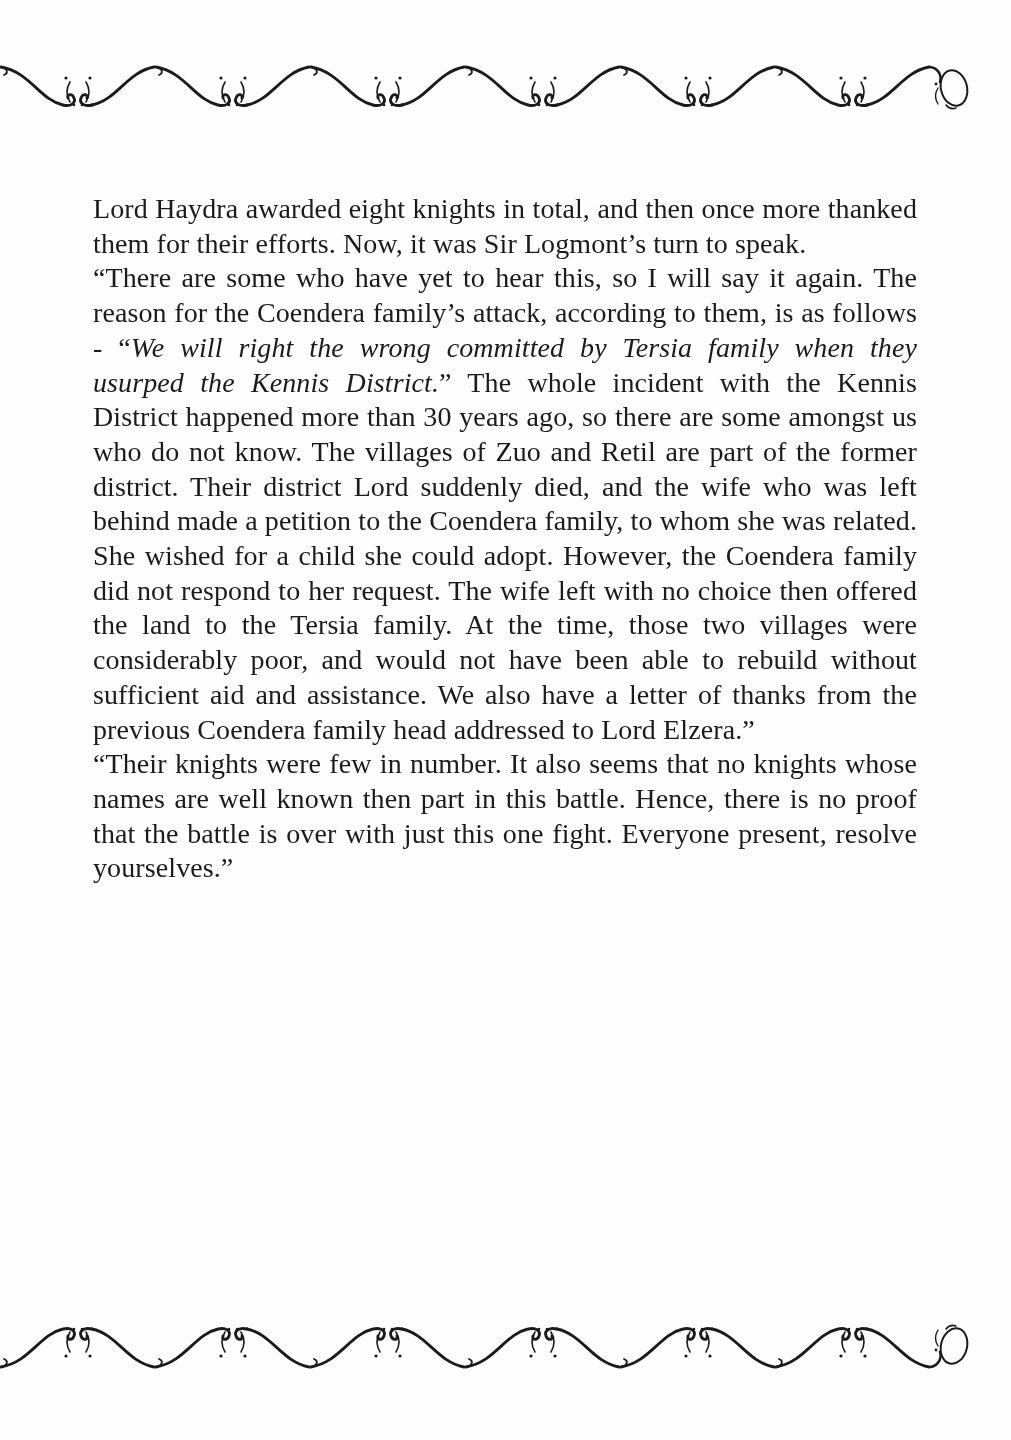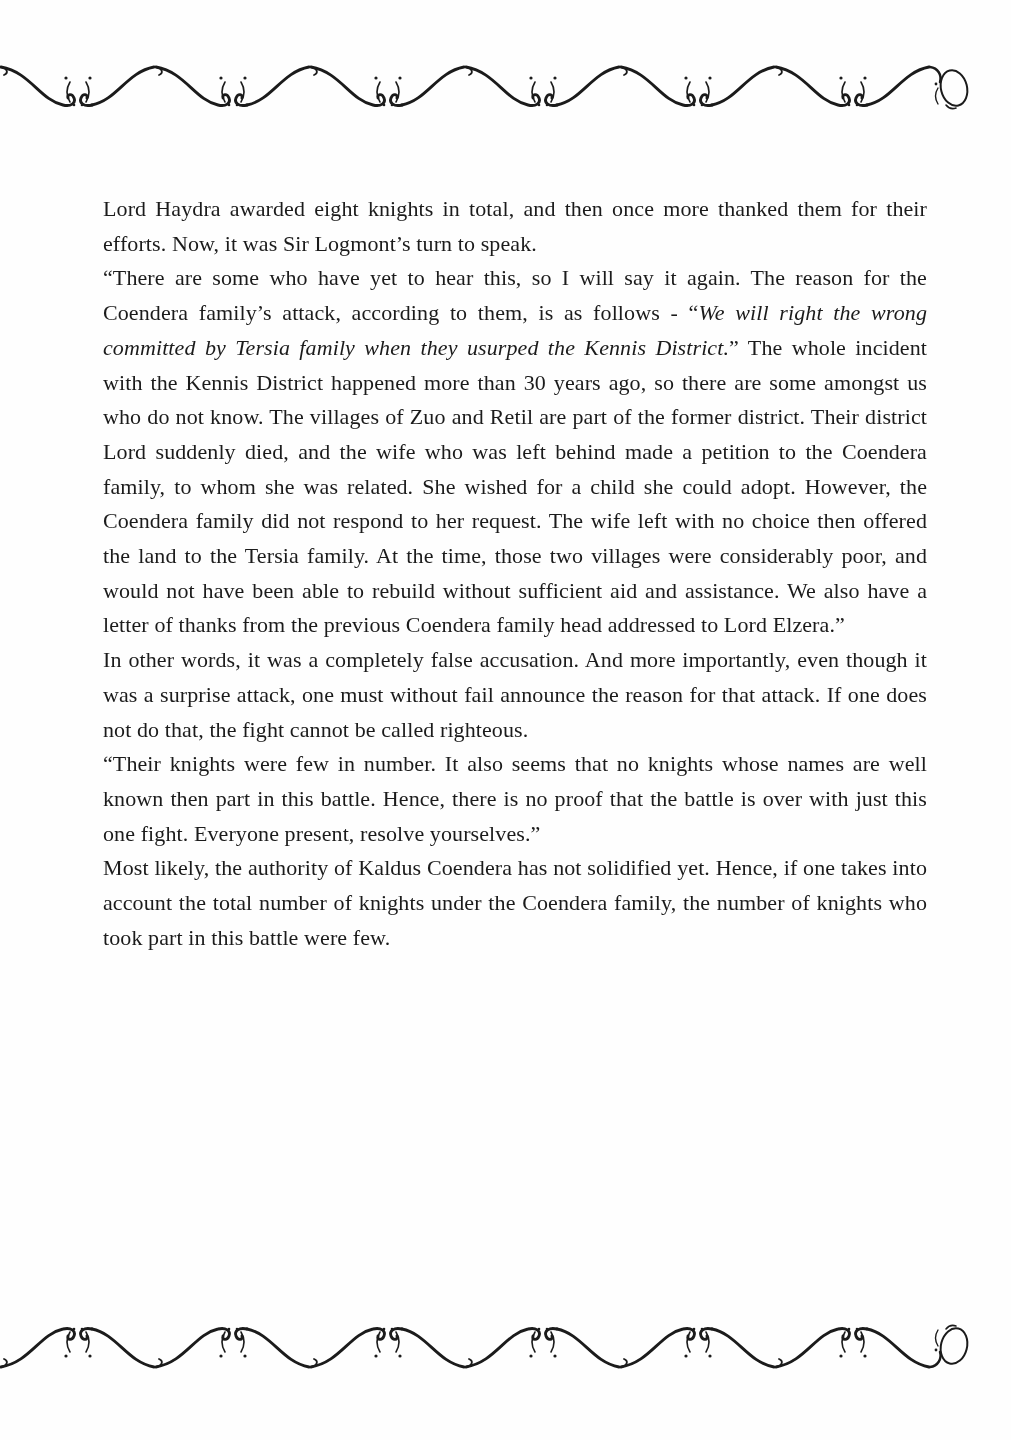--- a/index.html
+++ b/index.html
@@ -14,23 +14,23 @@
   .ornament {
     position: absolute; left: 0;
     width: 985px; height: 58px;
     color: var(--ink);
   }
   .ornament.top { top: 58px; }
   .ornament.bottom { top: 1318px; transform: scaleY(-1); }
   .ornament svg { display: block; width: 985px; height: 58px; }
   .text-block {
     position: absolute;
-    left: 103px; top: 192px; width: 824px;
+    left: 93px; top: 192px; width: 824px;
     color: var(--ink);
-    font-size: 22px;
+    font-size: 28px;
     line-height: 34.7px;
     text-align: justify;
     letter-spacing: 0.1px;
     hyphens: none;
   }
   .text-block p { margin: 0; padding: 0; }
   .text-block em { font-style: italic; }
 </style>
 </head>
 <body>
@@ -64,23 +64,21 @@
     <use href="#wave-unit" x="465"></use>
     <use href="#wave-unit" x="620"></use>
     <use href="#wave-unit" x="775"></use>
     <use href="#wave-terminal"></use>
   </svg>
 </div>
 
 <div class="text-block">
   <p><span>Lord Haydra awarded eight knights in total, and then once more thanked them for their efforts. Now, it was Sir Logmont’s turn to speak.</span></p>
   <p><span>“There are some who have yet to hear this, so I will say it again. The reason for the Coendera family’s attack, according to them, is as follows - “</span><em>We will right the wrong committed by Tersia family when they usurped the Kennis District.</em><span>” The whole incident with the Kennis District happened more than 30 years ago, so there are some amongst us who do not know. The villages of Zuo and Retil are part of the former district. Their district Lord suddenly died, and the wife who was left behind made a petition to the Coendera family, to whom she was related. She wished for a child she could adopt. However, the Coendera family did not respond to her request. The wife left with no choice then offered the land to the Tersia family. At the time, those two villages were considerably poor, and would not have been able to rebuild without sufficient aid and assistance. We also have a letter of thanks from the previous Coendera family head addressed to Lord Elzera.”</span></p>
-  <p><span>In other words, it was a completely false accusation. And more importantly, even though it was a surprise attack, one must without fail announce the reason for that attack. If one does not do that, the fight cannot be called righteous.</span></p>
   <p><span>“Their knights were few in number. It also seems that no knights whose names are well known then part in this battle. Hence, there is no proof that the battle is over with just this one fight. Everyone present, resolve yourselves.”</span></p>
-  <p><span>Most likely, the authority of Kaldus Coendera has not solidified yet. Hence, if one takes into account the total number of knights under the Coendera family, the number of knights who took part in this battle were few.</span></p>
 </div>
 
 <div class="ornament bottom">
   <svg viewBox="0 0 985 58" aria-hidden="true">
     <use href="#wave-unit" x="0"></use>
     <use href="#wave-unit" x="155"></use>
     <use href="#wave-unit" x="310"></use>
     <use href="#wave-unit" x="465"></use>
     <use href="#wave-unit" x="620"></use>
     <use href="#wave-unit" x="775"></use>

